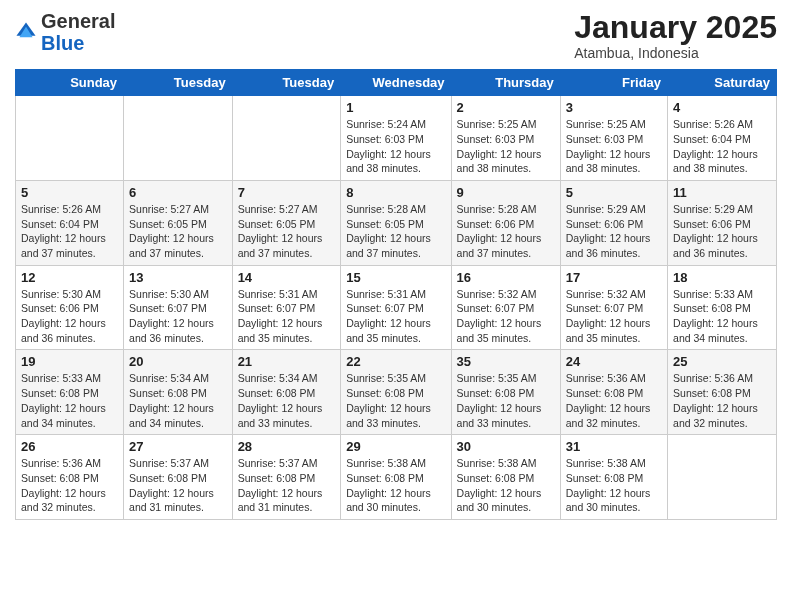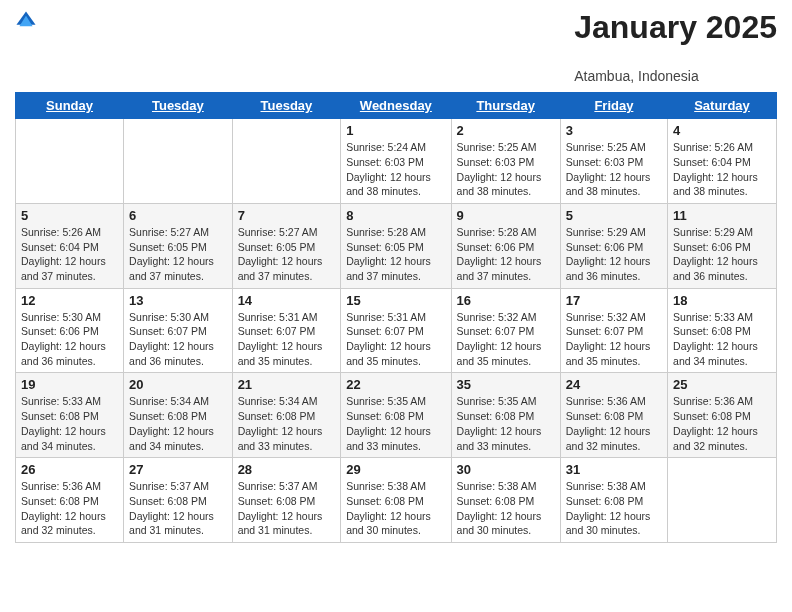--- a/index.html
+++ b/index.html
@@ -39,35 +39,33 @@
     }
     .month-title {
       font-size: 32px;
       font-weight: bold;
       color: #222;
       line-height: 1.1;
     }
     .subtitle {
       font-size: 14px;
       color: #444;
-      margin-top: 23px;
     }
     .calendar {
       width: 100%;
       border-collapse: collapse;
       border: 1px solid #ccc;
     }
     .calendar th {
       background-color: #1565c0;
       color: #fff;
-      text-align: center;
+      text-align: right;
       padding: 5px 6px;
       font-size: 13px;
       border: 1px solid #1565c0;
-      text-decoration: underline;
     }
     .calendar td {
       vertical-align: top;
       border: 1px solid #ccc;
       padding: 4px 5px;
       width: 113px;
       min-height: 80px;
       background: #fff;
     }
     .calendar tr:nth-child(even) td {
@@ -92,20 +90,24 @@
 </head>
 <body>
 
 <div class="page">
   <div class="header">
     <div class="logo">
       <svg class="logo-icon" viewBox="0 0 30 30" xmlns="http://www.w3.org/2000/svg">
         <polygon points="15,2 28,20 2,20" fill="#1565c0"></polygon>
         <polygon points="15,8 24,22 6,22" fill="#42a5f5"></polygon>
       </svg>
+      <div class="logo-text">
+        <span class="logo-general">General</span><br>
+        <span class="logo-blue">Blue</span>
+      </div>
     </div>
     <div class="title-block">
       <div class="month-title">January 2025</div>
       <div class="subtitle">Atambua, Indonesia</div>
     </div>
   </div>
 
   <table class="calendar">
     <thead>
       <tr>

